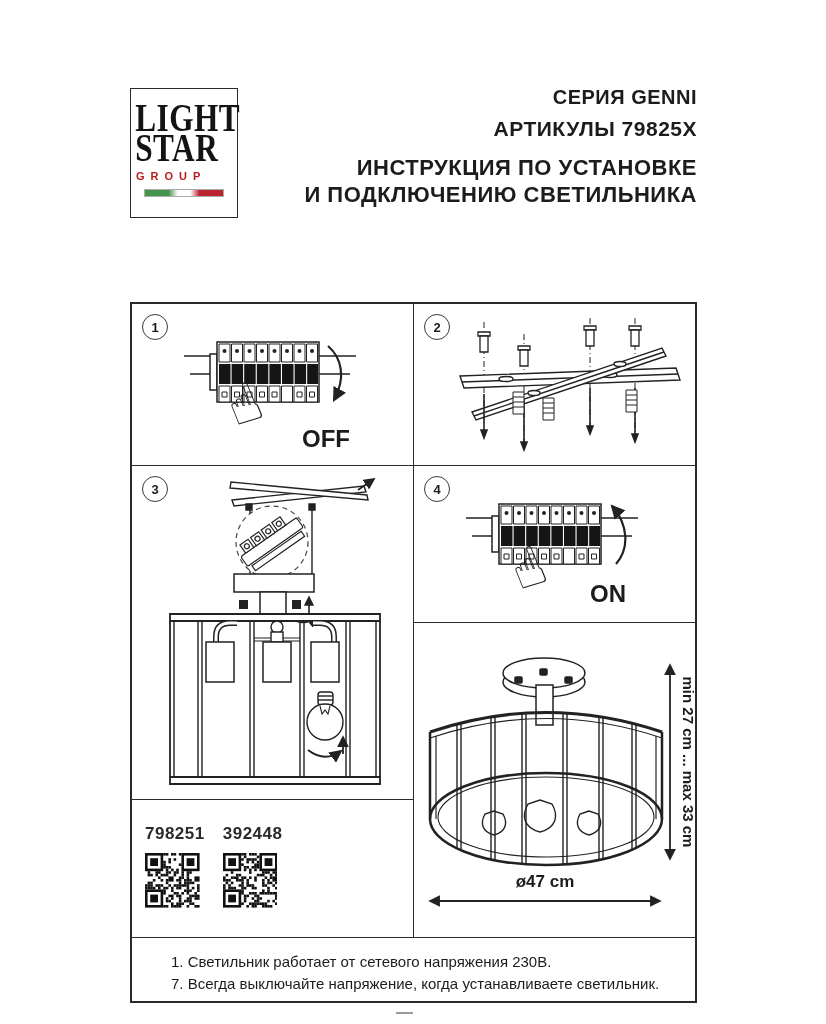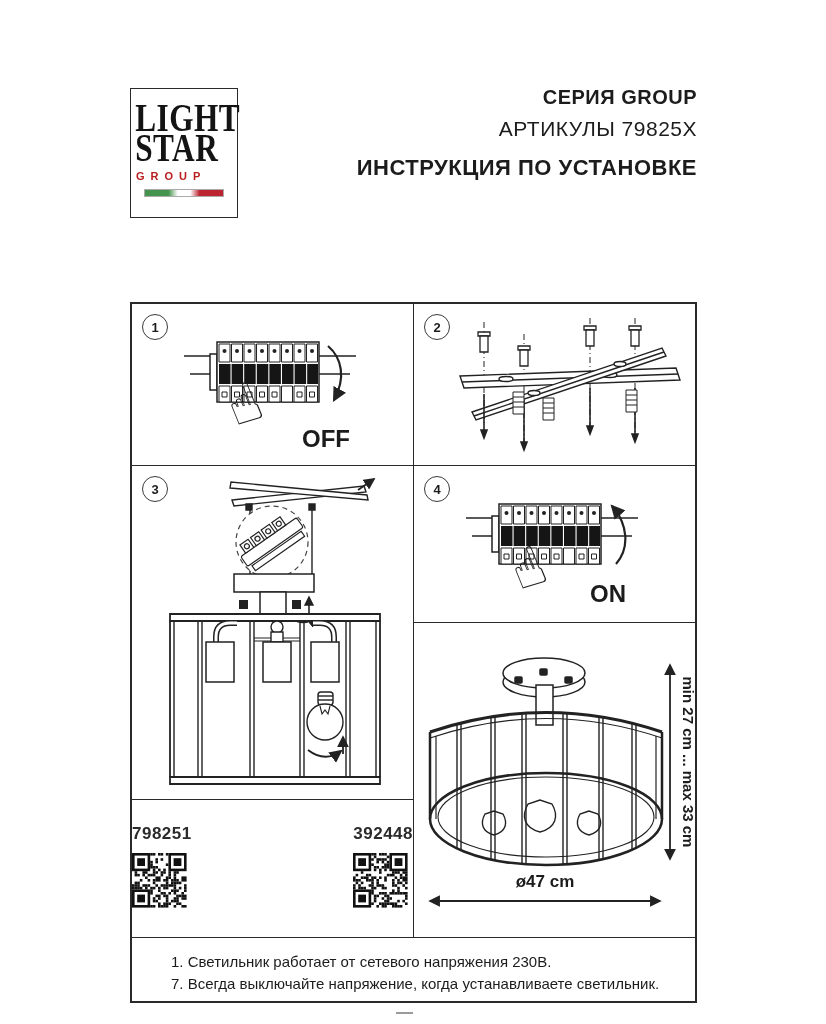--- a/index.html
+++ b/index.html
@@ -15,21 +15,21 @@
              line-height:30px;letter-spacing:.5px;transform:scale(.92,1.18);
              transform-origin:center;color:#141414;}
   .logo-light{margin-top:14px;}
   .logo-group{font-size:11px;letter-spacing:6px;color:#b91c1c;margin-top:7px;
               margin-left:5px;font-weight:700;}
   .logo-flag{width:80px;height:8px;margin:7px auto 0;border:1px solid #aaa;box-sizing:border-box;}
 
   
   .header{position:absolute;right:129px;top:86px;text-align:right;}
   .h-series{font-weight:bold;font-size:20px;letter-spacing:.5px;}
-  .h-articles{font-weight:normal;font-size:21px;letter-spacing:.5px;margin-top:8px;}
+  .h-articles{font-weight:bold;font-size:21px;letter-spacing:.5px;margin-top:8px;}
   .h-title{font-weight:bold;font-size:22px;letter-spacing:.5px;line-height:27px;margin-top:13px;}
 
   
   .grid{position:absolute;left:130px;top:302px;width:567px;height:701px;
         border:2px solid #2a2a2a;box-sizing:border-box;}
   .panel{position:absolute;box-sizing:border-box;}
   .b-r{border-right:1.5px solid #2a2a2a;}
   .b-b{border-bottom:1.5px solid #2a2a2a;}
   .p1{left:0;top:0;width:282px;height:162px;}
   .p2{left:282px;top:0;width:281px;height:162px;}
@@ -40,21 +40,21 @@
   .pnotes{left:0;top:634px;width:563px;height:63px;padding-left:20px;}
 
   .step-badge{position:absolute;left:10px;top:10px;width:24px;height:24px;border:1.5px solid #3a3a3a;
         border-radius:50%;font-size:13px;font-weight:bold;display:flex;align-items:center;
         justify-content:center;background:#fff;}
 
   .hand{position:absolute;font-size:54px;color:#1c1c1c;transform:rotate(-22deg);line-height:1;
         font-family:"DejaVu Sans",sans-serif;pointer-events:none;}
 
   
-  .qr-wrap{display:flex;justify-content:space-between;gap:10px;padding-top:24px;}
+  .qr-wrap{display:flex;justify-content:flex-start;gap:18px;padding-top:24px;padding-left:13px;}
   .qr-col{text-align:center;}
   .qr-label{font-size:17px;font-weight:bold;color:#2b2b2b;margin-bottom:9px;letter-spacing:.5px;}
 
   
   .notes{padding:13px 0 0 19px;font-size:15px;line-height:22px;color:#1c1c1c;}
 
   .artifact{position:absolute;left:396px;top:1012px;width:17px;height:2px;background:#9a9a9a;}
 </style>
 </head>
 <body>
@@ -127,24 +127,25 @@
   </svg>
 
   <div class="logo-box">
     <div class="logo-word logo-light">LIGHT</div>
     <div class="logo-word">STAR</div>
     <div class="logo-group">GROUP</div>
     <div class="logo-flag" style="background: linear-gradient(90deg, rgb(68, 148, 77) 0px, rgb(68, 148, 77) 30%, rgb(255, 255, 255) 42%, rgb(255, 255, 255) 58%, rgb(187, 36, 48) 70%, rgb(187, 36, 48) 100%);"></div>
   </div>
 
   <div class="header">
-    <div class="h-series">СЕРИЯ GROUP</div>
+    <div class="h-series">СЕРИЯ GENNI</div>
     <div class="h-articles">АРТИКУЛЫ 79825X</div>
     <div class="h-title">
       <div>ИНСТРУКЦИЯ ПО УСТАНОВКЕ</div>
+      <div>И ПОДКЛЮЧЕНИЮ СВЕТИЛЬНИКА</div>
     </div>
   </div>
 
   <div class="grid">
 
     <div class="panel p1 b-r b-b">
       <div class="step-badge">1</div>
       <svg width="282" height="150" viewBox="0 0 282 150" style="margin-top:6px">
         <use href="#breaker-g"></use>
         <path d="M196,36 C210,48 214,68 202,90" fill="none" stroke="#222" stroke-width="2.2" marker-end="url(#arr)"></path>

